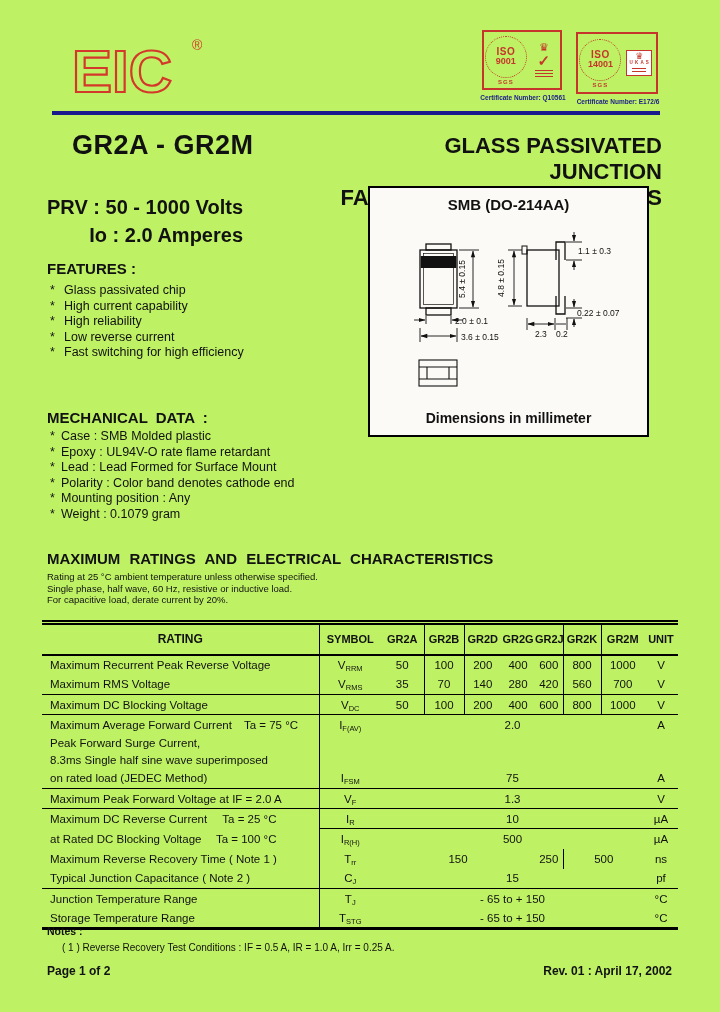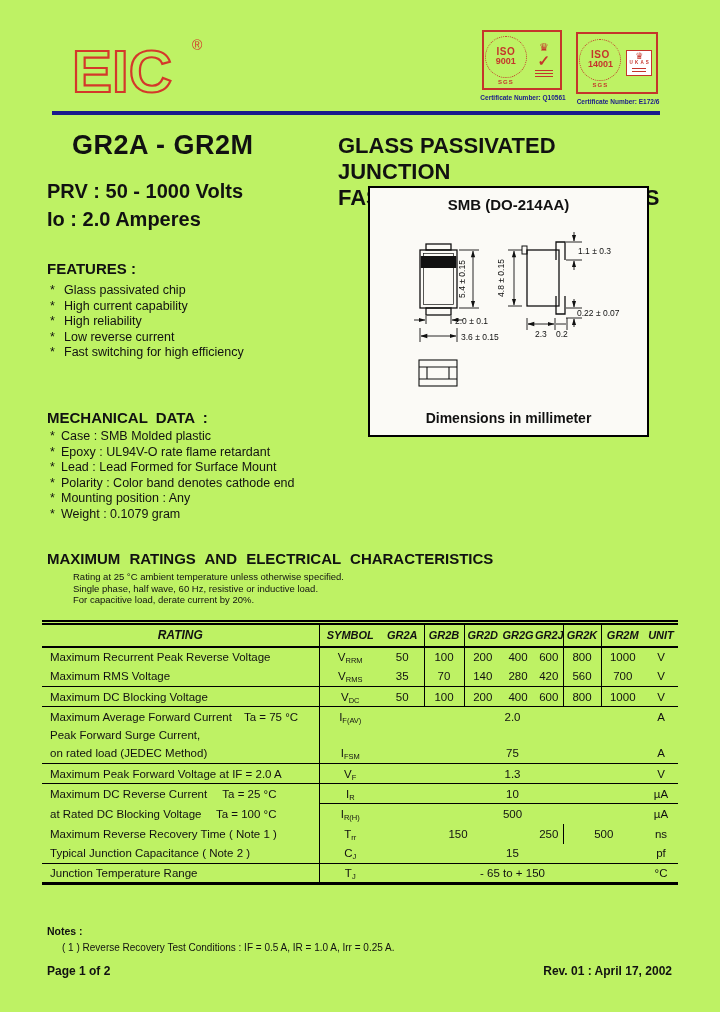--- a/index.html
+++ b/index.html
@@ -27,48 +27,48 @@
   .tinybars { width:18px; height:8px; margin-top:2px;
       background:repeating-linear-gradient(#c5352b 0 1px, transparent 1px 3px); }
   .ukas-box { border:1px solid #c5352b; background:#fff; width:26px; padding:1px 0; display:flex; flex-direction:column; align-items:center; line-height:1; }
   .ukas-t { font-size:4.5px; font-weight:bold; letter-spacing:0.5px; }
   .cert-caption { position:absolute; width:92px; text-align:center; font-size:6.5px; color:#1a1a8c; font-weight:bold; }
   #cap1 { left:-3px; top:80px; }
   #cap2 { left:92px; top:84px; }
 
   
   #part-number { position:absolute; left:72px; top:130px; font-size:27px; font-weight:bold; letter-spacing:0.5px; }
-  #main-title { position:absolute; left:338px; top:133px; width:324px; text-align:left; font-size:22px; font-weight:bold; line-height:26px; }
-  #specs { position:absolute; left:47px; top:177px; font-size:20px; font-weight:bold; line-height:28px; }
+  #main-title { position:absolute; left:338px; top:133px; width:324px; text-align:right; font-size:22px; font-weight:bold; line-height:26px; }
+  #specs { position:absolute; left:47px; top:193px; font-size:20px; font-weight:bold; line-height:28px;text-align:right; }
 
   
   .sec-title { position:absolute; left:47px; font-size:15px; font-weight:bold; }
   .bullet-list { position:absolute; left:50px; font-size:12.5px; line-height:15.5px; list-style:none; }
   .bullet-list li .b { display:inline-block; width:14px; }
   #features-title { top:260px; }
   #features-list { top:283px; }
   #mech-title { top:409px; word-spacing:4px; }
   #mech-list { top:429px; }
   #mech-list li .b { width:11px; }
 
   
   #pkg-box { position:absolute; left:368px; top:186px; width:281px; height:251px; border:2px solid #000; background:#fbfaf6; }
   #pkg-title { position:absolute; top:8px; width:100%; text-align:center; font-size:15px; font-weight:bold; }
   #pkg-svg { position:absolute; left:0; top:32px; }
   #pkg-caption { position:absolute; bottom:9px; width:100%; text-align:center; font-size:14px; font-weight:bold; }
   .dim-txt { font-size:8.5px; fill:#111; font-family:"Liberation Sans",sans-serif; }
 
   
   #ratings-title { position:absolute; left:47px; top:550px; font-size:15px; font-weight:bold; word-spacing:5px; }
-  #ratings-conds { position:absolute; left:47px; top:571px; font-size:9.5px; line-height:11.5px; list-style:none;margin-left:26px; }
+  #ratings-conds { position:absolute; left:47px; top:571px; font-size:9.5px; line-height:11.5px; list-style:none; }
 
   
   #ratings-table { position:absolute; left:42px; top:620px; width:636px; border-collapse:collapse; table-layout:fixed;
       border-top:5px double #000; border-bottom:3px solid #000; font-size:11.5px; }
-  #ratings-table th { border-bottom:2px solid #000; font-size:11px; font-weight:bold; height:24px;font-style:italic; }
+  #ratings-table th { border-bottom:2px solid #000; font-size:11px; font-weight:bold; height:32px; }
   #ratings-table th.rh { font-size:12px; }
   #ratings-table td { height:20px; vertical-align:middle; }
   #ratings-table tr.lo td { height:17px; }
   .br { border-right:1.5px solid #000; }
   .hb { border-bottom:1.5px solid #000 !important; }
   .lbl { padding-left:8px; text-align:left; }
   .lbl .flexwrap { display:flex; align-items:center; }
   .cond { margin-left:12px; }
   .cond.cr { margin-left:auto; margin-right:42px; }
   .c { text-align:center; }
@@ -311,20 +311,24 @@
             </span>
           </td>
           <td class="c">I<span class="sub">F(AV)</span></td>
           <td class="c" colspan="7">2.0</td>
           <td class="c">A</td>
         </tr>
         <tr class="lo">
           <td class="lbl br">Peak Forward Surge Current,</td>
           <td colspan="9"></td>
         </tr>
+        <tr class="lo">
+          <td class="lbl br">8.3ms Single half sine wave superimposed</td>
+          <td colspan="9"></td>
+        </tr>
         <tr>
           <td class="lbl br hb">on rated load (JEDEC Method)</td>
           <td class="c hb">I<span class="sub">FSM</span></td>
           <td class="c hb" colspan="7">75</td>
           <td class="c hb">A</td>
         </tr>
         <tr>
           <td class="lbl br hb">Maximum Peak Forward Voltage at IF = 2.0 A</td>
           <td class="c hb">V<span class="sub">F</span></td>
           <td class="c hb" colspan="7">1.3</td>
@@ -365,20 +369,26 @@
           <td class="c hb">C<span class="sub">J</span></td>
           <td class="c hb" colspan="7">15</td>
           <td class="c hb">pf</td>
         </tr>
         <tr>
           <td class="lbl br">Junction Temperature Range</td>
           <td class="c">T<span class="sub">J</span></td>
           <td class="c" colspan="7">- 65 to + 150</td>
           <td class="c">°C</td>
         </tr>
+        <tr>
+          <td class="lbl br">Storage Temperature Range</td>
+          <td class="c">T<span class="sub">STG</span></td>
+          <td class="c" colspan="7">- 65 to + 150</td>
+          <td class="c">°C</td>
+        </tr>
       </tbody>
   </table>
 
   <div id="notes-title">Notes :</div>
   <ul id="notes-list">
     <li>( 1 )  Reverse Recovery Test Conditions : IF = 0.5 A, IR = 1.0 A, Irr = 0.25 A.</li>
   </ul>
   <div id="footer-page">Page 1 of 2</div>
   <div id="footer-rev">Rev. 01 : April 17, 2002</div>
 

